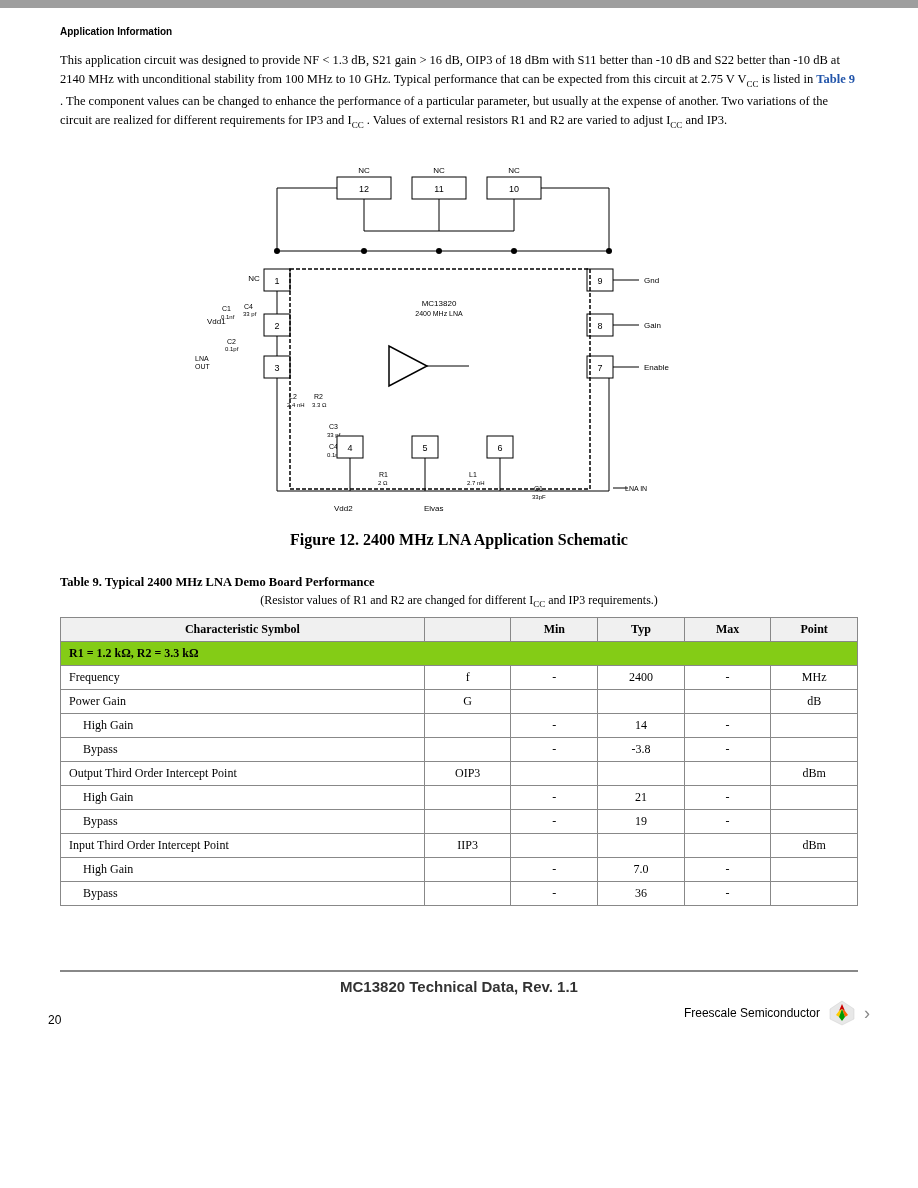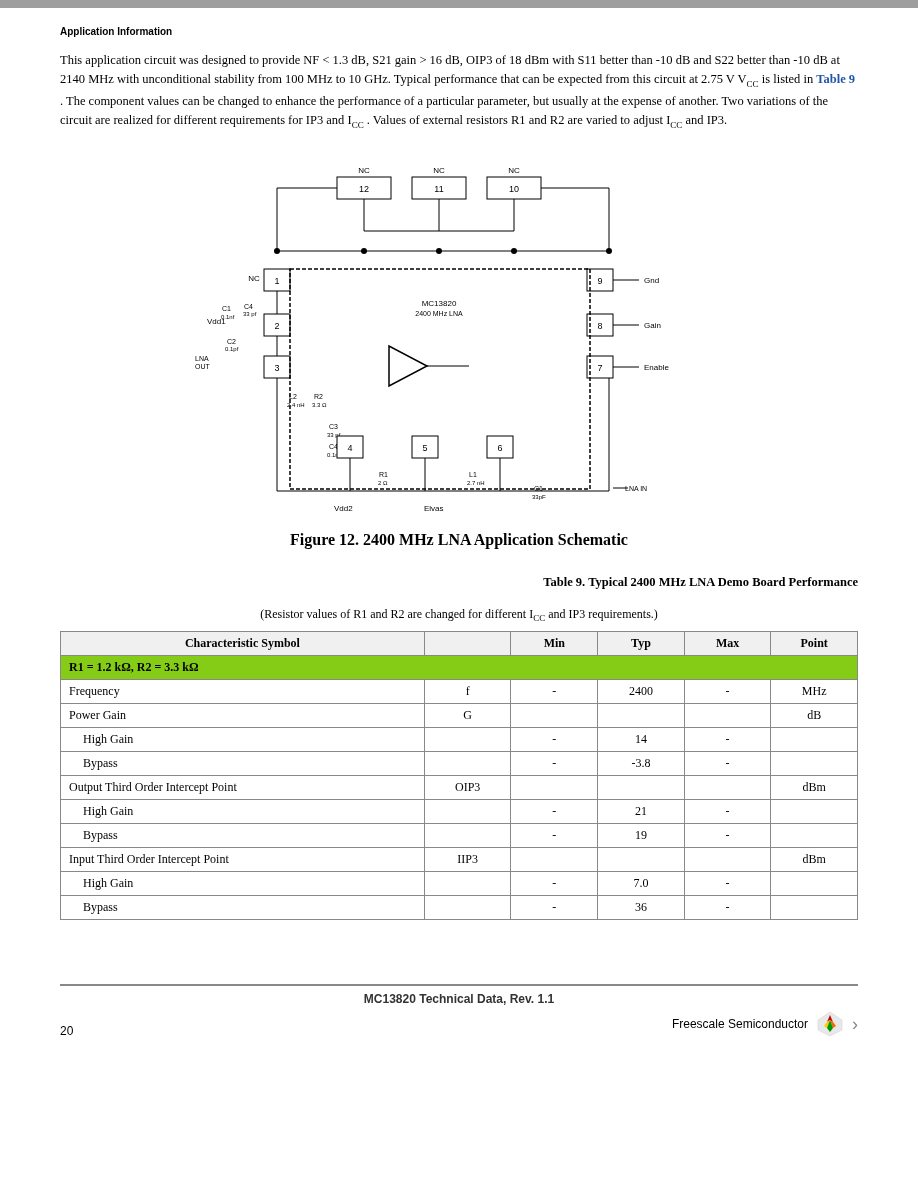--- a/index.html
+++ b/index.html
@@ -80,22 +80,22 @@
       text-align: center;
       margin-bottom: 18px;
       font-family: 'Times New Roman', Times, serif;
     }
     .table-section {
       margin-top: 4px;
     }
     .table-title {
       font-size: 12.5px;
       font-weight: bold;
-      text-align: right;
-      margin-bottom: 17px;
+      text-align: left;
+      margin-bottom: 3px;
       font-family: 'Times New Roman', Times, serif;
     }
     .table-subtitle {
       font-size: 12px;
       text-align: center;
       margin-bottom: 8px;
       font-family: 'Times New Roman', Times, serif;
     }
     table.data-table {
       width: 100%;
@@ -142,27 +142,27 @@
     .footer-bar {
       border-top: 2px solid #888;
       margin: 0 60px;
       margin-top: 24px;
     }
     .footer-content {
       padding: 6px 60px 0 60px;
       display: flex;
       justify-content: center;
       align-items: center;
-      font-size: 12px;
+      font-size: 15px;
       font-family: Arial, sans-serif;
       font-weight: bold;
       color: #333;
     }
     .page-bottom {
-      padding: 4px 60px;
+      padding: 4px 48px;
       display: flex;
       justify-content: space-between;
       align-items: flex-end;
       font-size: 12px;
       font-family: Arial, sans-serif;
     }
     .freescale-logo {
       display: flex;
       align-items: center;
       gap: 8px;

